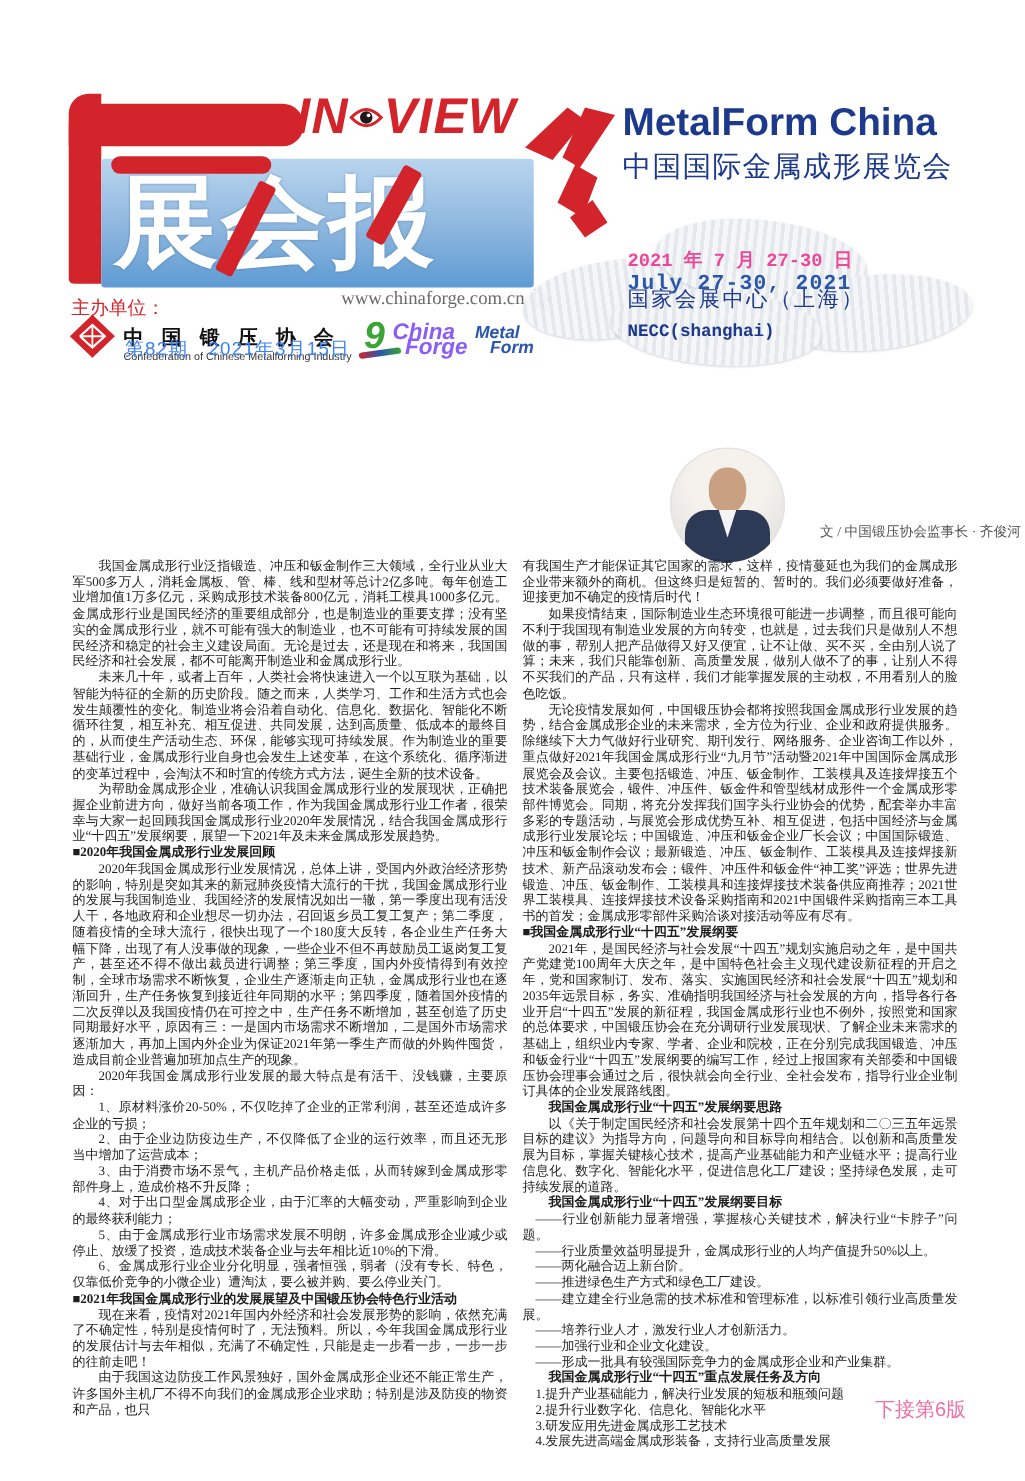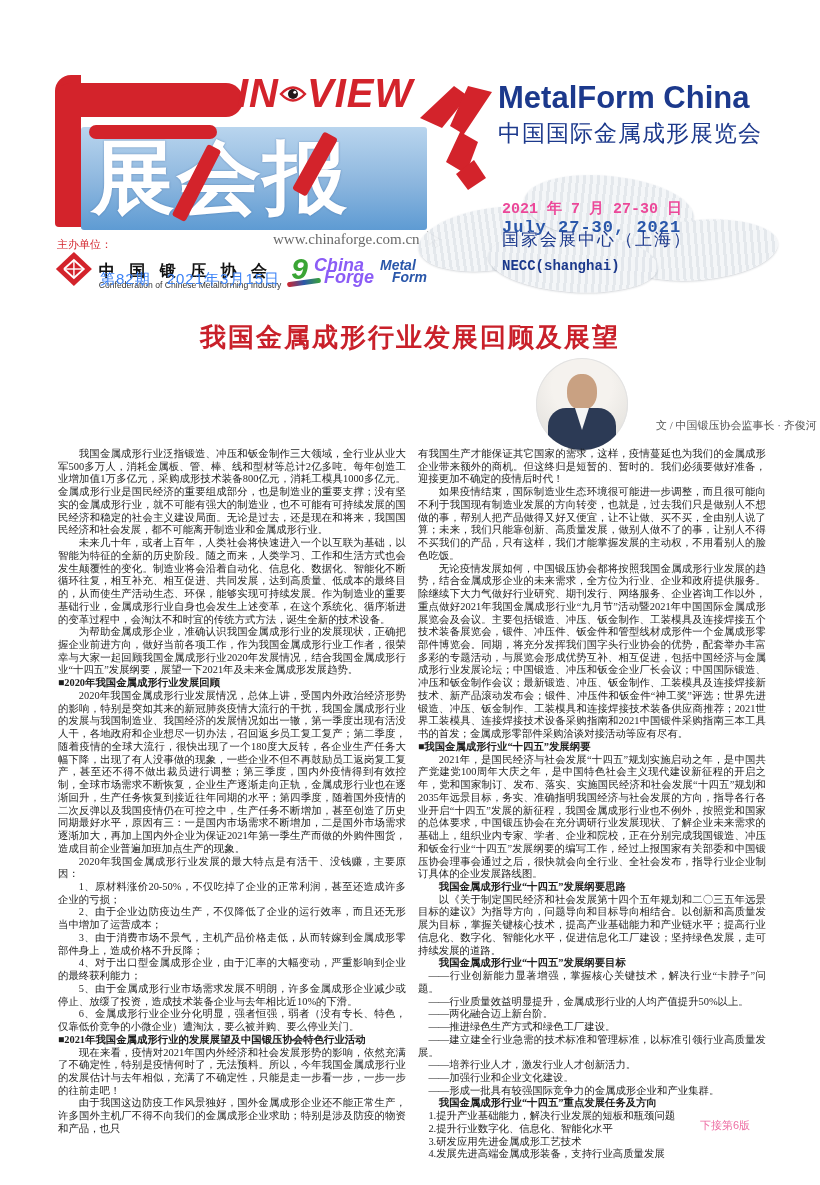--- a/index.html
+++ b/index.html
@@ -18,21 +18,21 @@
            font-weight:bold;font-size:84px;line-height:100px;color:#ffffff;letter-spacing:2px;
            text-shadow:0 0 2px rgba(40,80,140,.55);transform:scaleY(.95);}
   .red-slash{position:absolute;background:#d3232b;border-radius:3px;}
   .slash1{left:108px;top:16px;width:15px;height:80px;transform:rotate(27deg);}
   .slash2{left:226px;top:4px;width:16px;height:66px;transform:rotate(29deg);}
   #inview{position:absolute;left:182px;top:-4px;font-family:"Liberation Sans",sans-serif;
           font-weight:bold;font-style:italic;font-size:40px;color:#d3232b;letter-spacing:1px;
           display:flex;align-items:center;gap:0;justify-content:flex-end;}
   #website{position:absolute;left:218px;top:156px;font-size:15px;color:#6a6a6a;
            font-family:"Liberation Serif",serif;display:flex;gap:6px;}
-  #organizer-label{position:absolute;left:2px;top:162px;font-size:11px;color:#d3232b;
+  #organizer-label{position:absolute;left:2px;top:162px;font-size:15px;color:#d3232b;
                    font-family:Liberation Sans, sans-serif;}
   #org-row{position:absolute;left:0px;top:173px;width:372px;height:42px;display:flex;align-items:center;}
   #org-names{margin-left:6px;}
   #org-cn{font-family:"Liberation Sans",sans-serif;font-weight:bold;font-size:16px;
           letter-spacing:5px;color:#111;line-height:18px;white-space:nowrap;margin-top:14px;}
   #org-en{font-family:"Liberation Sans",sans-serif;font-size:8.6px;color:#333;line-height:10px;white-space:nowrap;}
   #partner-logos{display:flex;align-items:flex-end;gap:6px;margin-left:10px;}
   .nine{font-family:"Liberation Sans",sans-serif;font-style:italic;font-weight:bold;
         font-size:30px;color:#3aa535;line-height:28px;position:relative;}
   .nine .swoosh{position:absolute;left:-4px;bottom:-2px;width:34px;height:5px;border-radius:3px;
@@ -88,21 +88,21 @@
   .col{position:absolute;top:448px;width:348px;font-size:10.4px;line-height:1.225;}
   #col-left{left:58px;}
   #col-right{left:418px;}
   .blk-p{margin:0;text-indent:2em;text-align:justify;}
   .blk-pc{margin:0;text-align:justify;}
   .blk-h{margin:0;font-weight:bold;text-align:justify;}
   .blk-sub{margin:0;font-weight:bold;text-indent:2em;}
   .blk-dash{margin:0;text-indent:1em;text-align:justify;}
   .blk-num{margin:0;text-indent:1em;}
 
-  #continuation{position:absolute;left:700px;top:1118px;font-size:11px;color:#ee6fa4;
+  #continuation{position:absolute;left:700px;top:1118px;font-size:16px;color:#ee6fa4;
                 font-family:"Liberation Sans",sans-serif;}
 </style>
 </head>
 <body>
 
 <div id="page">
 
   <div id="masthead">
     <div class="red-vbar"></div>
     <div class="red-topbar"></div>
@@ -168,21 +168,20 @@
       <path d="M40 92 L58 78 L70 96 L52 108 Z" fill="#d3232b"></path>
     </svg>
     <div class="ev-title">MetalForm China</div>
     <div class="ev-sub">中国国际金属成形展览会</div>
     <div class="ev-date-cn">2021 年 7 月 27-30 日</div>
     <div class="ev-date-en">July 27-30, 2021</div>
     <div class="ev-venue-cn">国家会展中心（上海）</div>
     <div class="ev-venue-en">NECC(shanghai)</div>
   </div>
 
-  <div id="article-title">我国金属成形行业发展回顾及展望</div>
 
   <div id="author-photo">
     <div class="photo-head"></div>
     <div class="photo-body"></div>
     <div class="photo-collar"></div>
   </div>
   <div id="byline">文 / 中国锻压协会监事长 · 齐俊河</div>
 
   <div id="col-left" class="col">
       <p class="blk-p">我国金属成形行业泛指锻造、冲压和钣金制作三大领域，全行业从业大军500多万人，消耗金属板、管、棒、线和型材等总计2亿多吨。每年创造工业增加值1万多亿元，采购成形技术装备800亿元，消耗工模具1000多亿元。金属成形行业是国民经济的重要组成部分，也是制造业的重要支撑；没有坚实的金属成形行业，就不可能有强大的制造业，也不可能有可持续发展的国民经济和稳定的社会主义建设局面。无论是过去，还是现在和将来，我国国民经济和社会发展，都不可能离开制造业和金属成形行业。</p>

